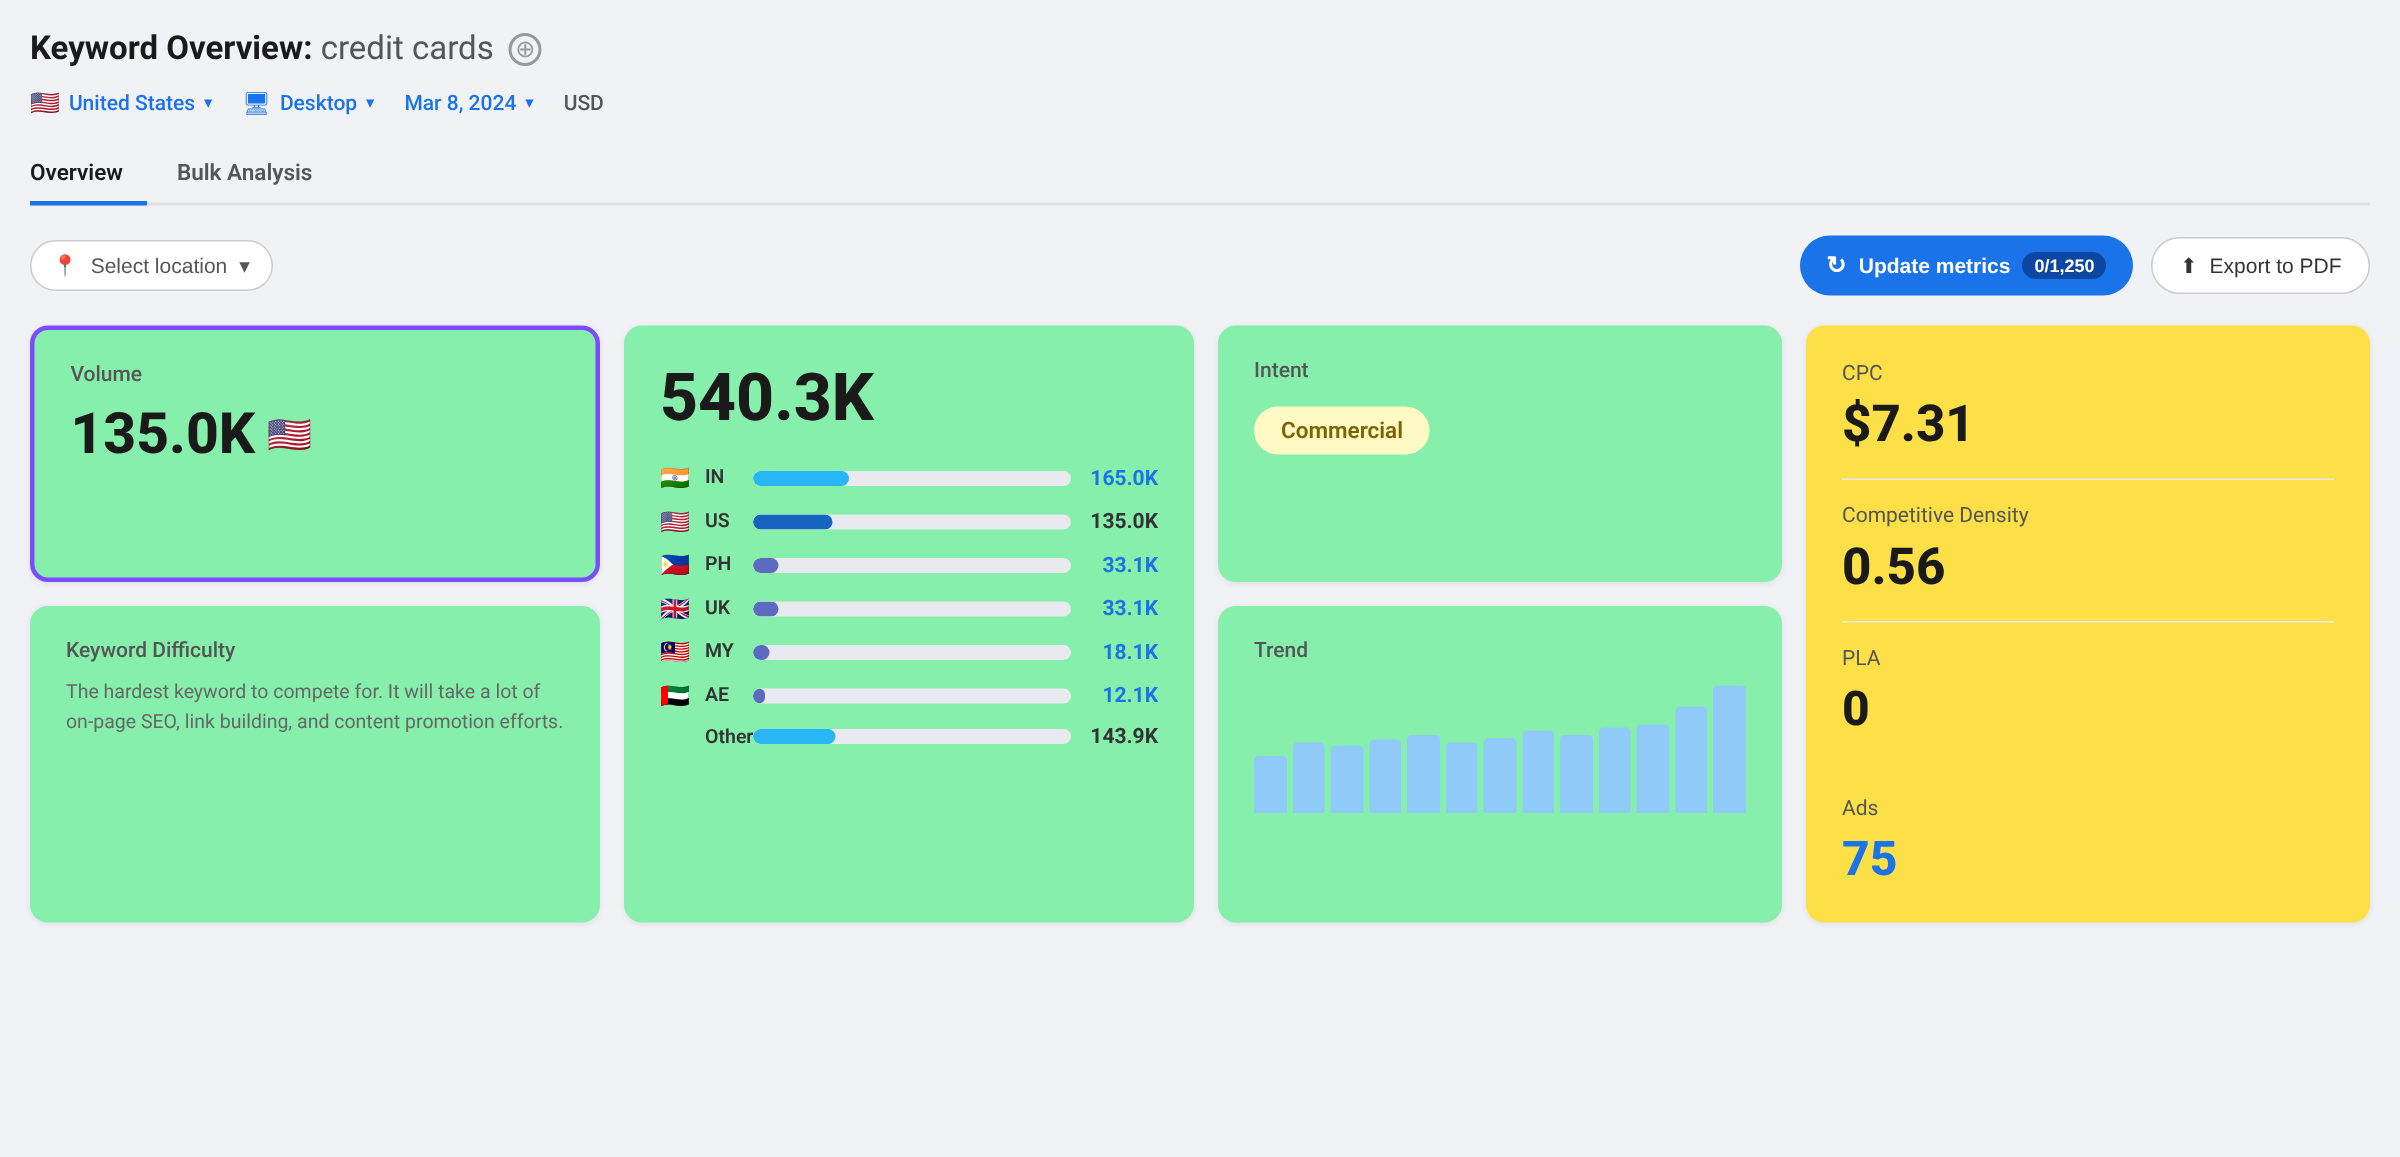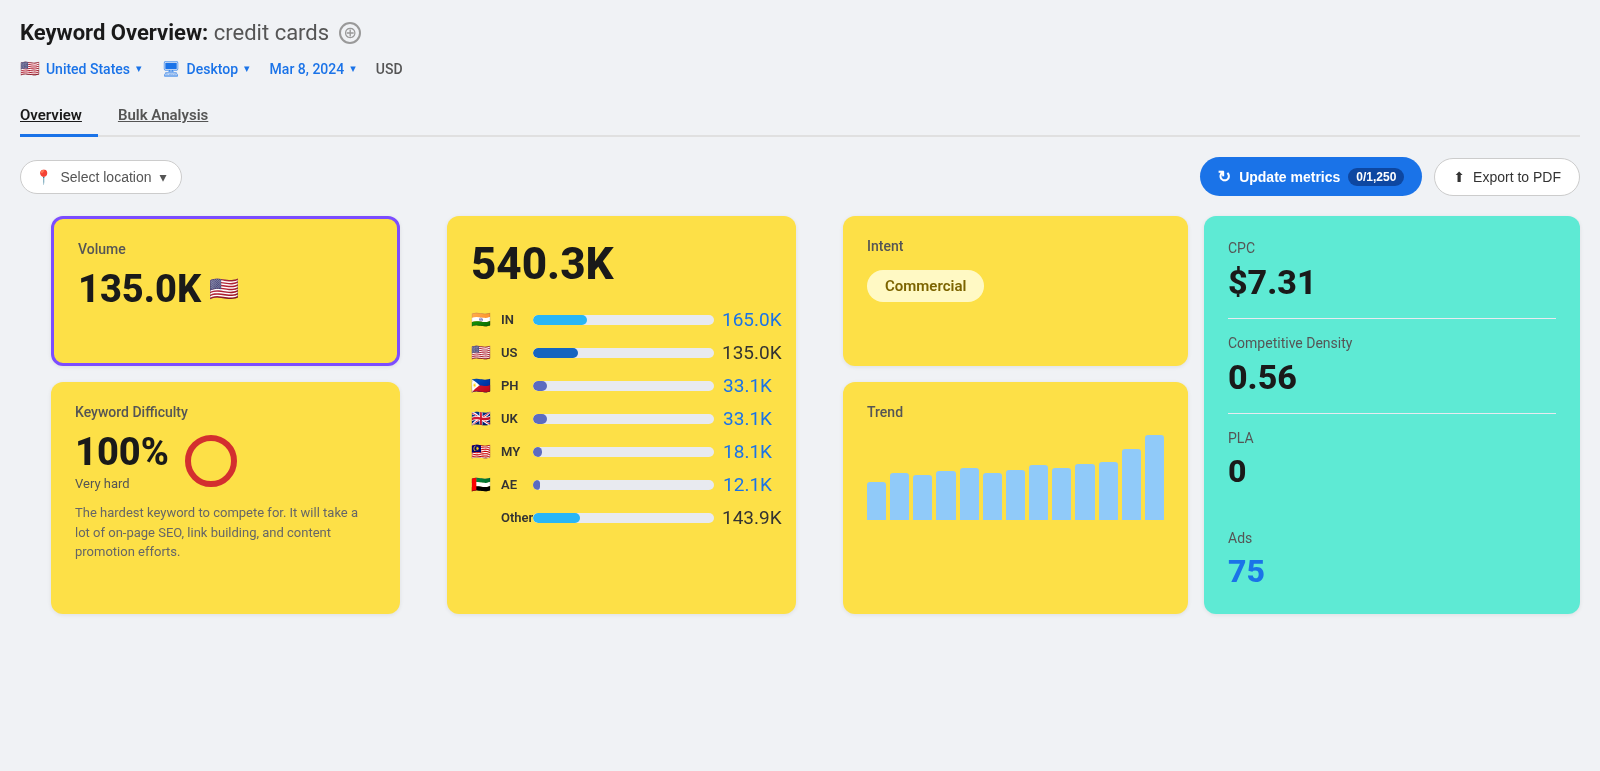--- a/index.html
+++ b/index.html
@@ -86,21 +86,20 @@
     }
     .tab {
       padding: 10px 16px 10px 0;
       font-size: 15px;
       font-weight: 600;
       color: #555;
       cursor: pointer;
       border-bottom: 3px solid transparent;
       margin-bottom: -2px;
       margin-right: 20px;
-      text-decoration: underline;
     }
     .tab.active {
       color: #1a1a1a;
       border-bottom-color: #1a73e8;
     }
 
     
     .action-bar {
       display: flex;
       align-items: center;
@@ -162,25 +161,24 @@
     
     .cards-grid {
       display: grid;
       grid-template-columns: 380px 380px 1fr 1fr;
       grid-template-rows: auto auto;
       gap: 16px;
     }
 
     
     .card {
-      background: #fde047;
+      background: #86efac;
       border-radius: 12px;
       padding: 22px 24px;
       box-shadow: 0 1px 4px rgba(0,0,0,0.08);
-      margin-left: 31px;
     }
 
     
     .volume-card {
       border: 3px solid #7c4dff;
       grid-column: 1;
       grid-row: 1;
     }
     .card-label {
       font-size: 14px;
@@ -266,24 +264,25 @@
       height: 10px;
       background: #e8eaf0;
       border-radius: 5px;
       overflow: hidden;
     }
     .bar-fill {
       height: 100%;
       border-radius: 5px;
     }
     .country-val {
-      font-size: 19px;
+      font-size: 14px;
       color: #1a73e8;
       width: 50px;
       text-align: right;
+      font-weight: bold;
     }
     .country-val.black {
       color: #333;
     }
 
     
     .intent-card {
       grid-column: 3;
       grid-row: 1;
     }
@@ -318,21 +317,21 @@
 
     
     .right-col {
       grid-column: 4;
       grid-row: 1 / 3;
       display: flex;
       flex-direction: column;
       gap: 0;
     }
     .right-card {
-      background: #5eead4;
+      background: #fde047;
       border-radius: 12px;
       padding: 18px 24px;
       box-shadow: 0 1px 4px rgba(0,0,0,0.08);
     }
     .right-section {
       padding: 16px 0;
       border-bottom: 1px solid #e8eaf0;
     }
     .right-section:first-child {
       padding-top: 6px;
@@ -525,27 +524,20 @@
               <div class="right-label">Ads</div>
               <div class="right-value ads-value" style="color:#1a73e8;">75</div>
             </div>
           </div>
         </div>
       </div>
     </div>
 
     <div class="card kd-card">
       <div class="card-label">Keyword Difficulty</div>
-      <div class="kd-main">
-        <div>
-          <div class="kd-value">100%</div>
-          <div class="kd-label">Very hard</div>
-        </div>
-        <div class="kd-circle"></div>
-      </div>
       <div class="kd-desc">The hardest keyword to compete for. It will take a lot of on-page SEO, link building, and content promotion efforts.</div>
     </div>
 
     <div class="card trend-card">
       <div class="card-label">Trend</div>
       <div class="trend-chart" id="trend-chart">
       <div class="trend-bar" style="height: 37.7778px;"></div>
           <div class="trend-bar" style="height: 47.2222px;"></div>
           <div class="trend-bar" style="height: 45.3333px;"></div>
           <div class="trend-bar" style="height: 49.1111px;"></div>

